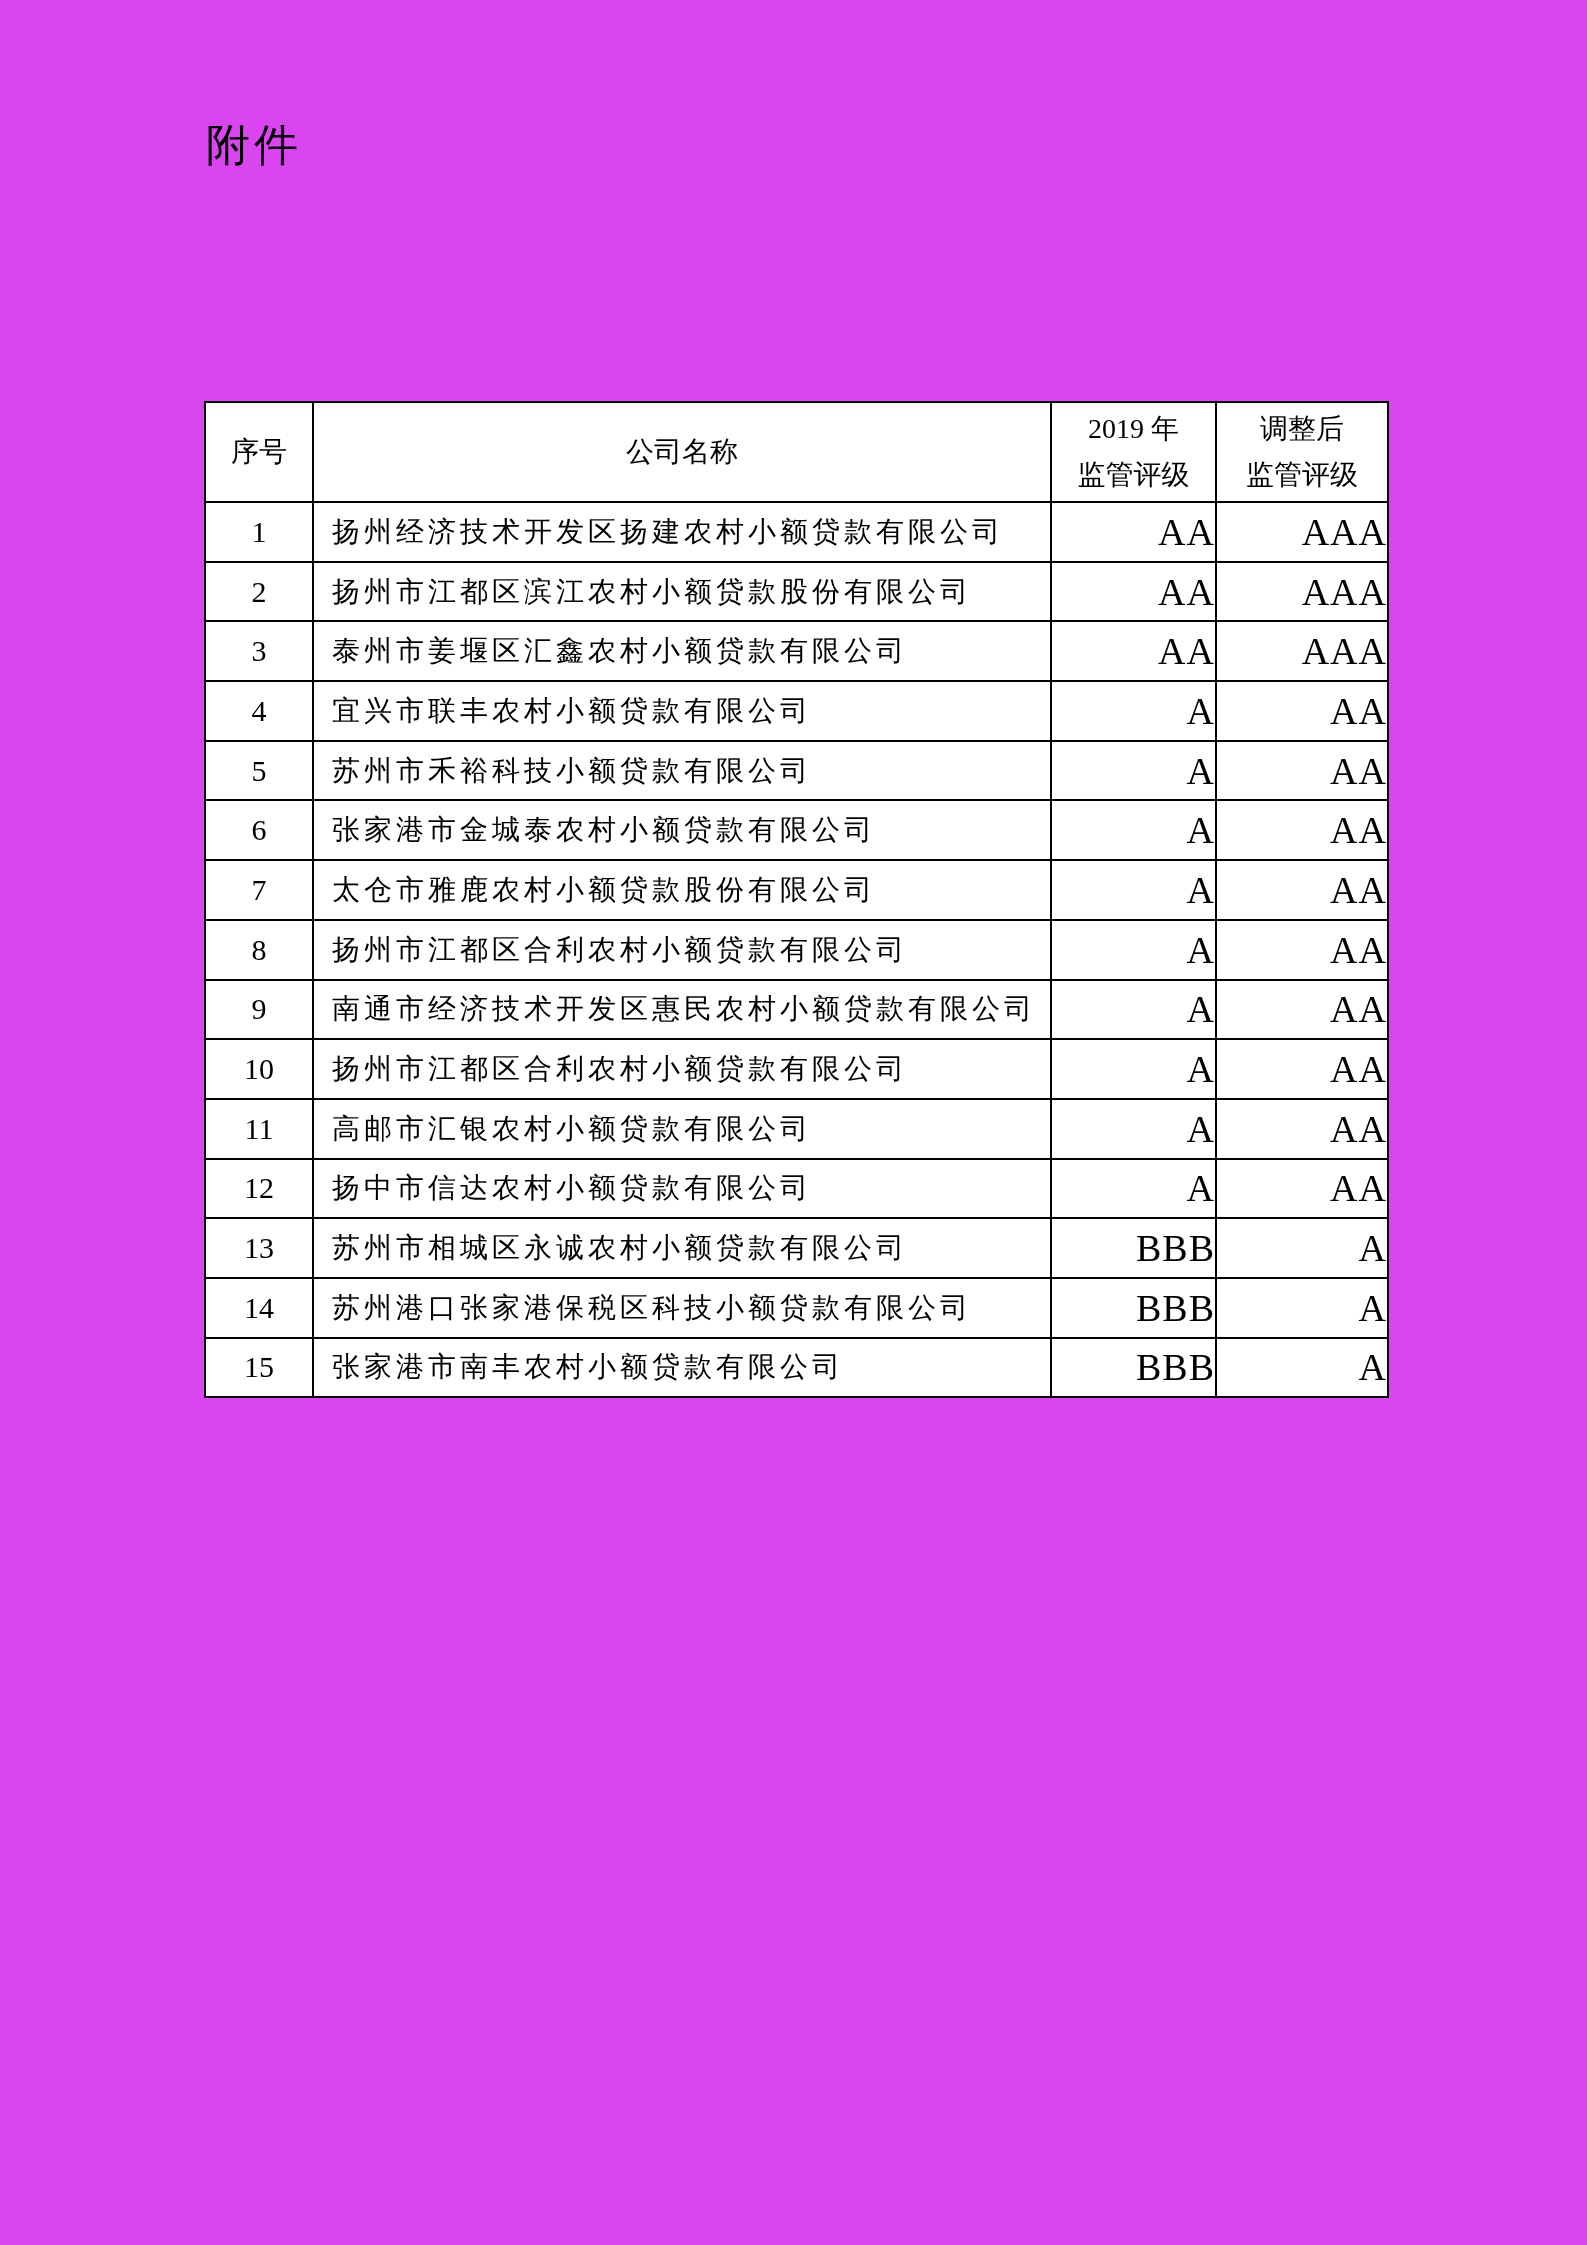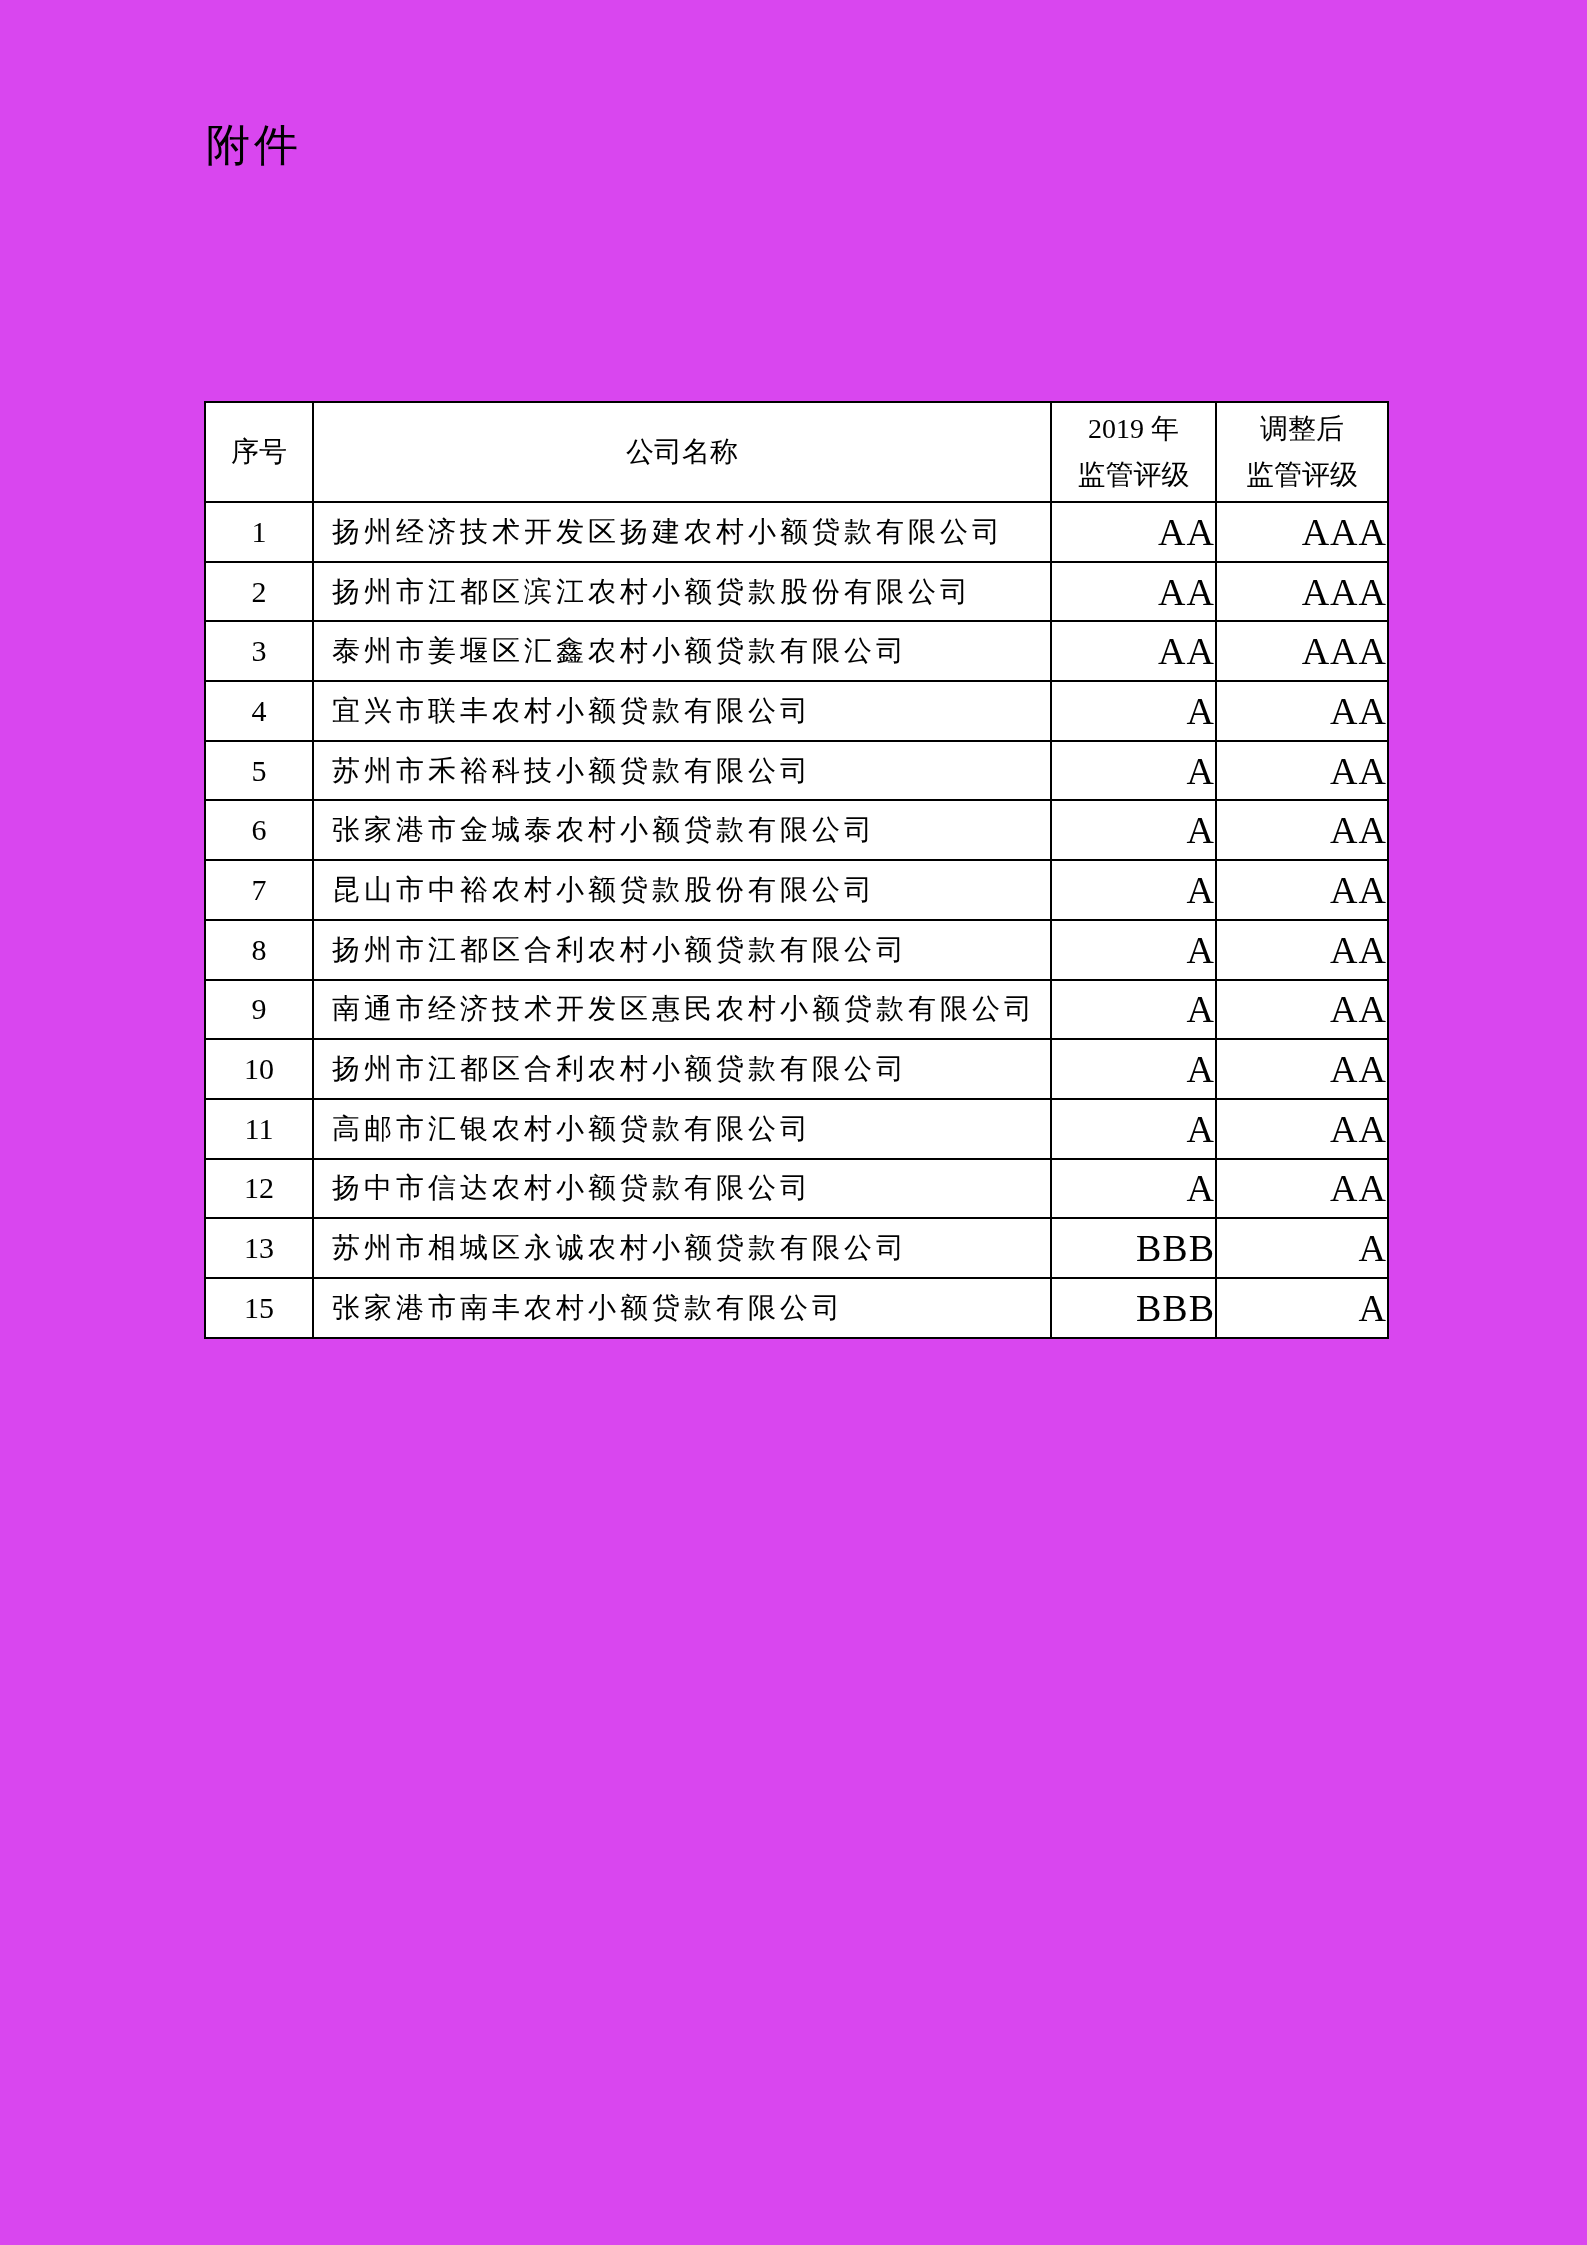--- a/index.html
+++ b/index.html
@@ -157,21 +157,21 @@
           <td class="col-rating">AA</td>
         </tr>
         <tr>
           <td class="col-index">6</td>
           <td class="col-company">张家港市金城泰农村小额贷款有限公司</td>
           <td class="col-rating">A</td>
           <td class="col-rating">AA</td>
         </tr>
         <tr>
           <td class="col-index">7</td>
-          <td class="col-company">昆山市中裕农村小额贷款股份有限公司</td>
+          <td class="col-company">太仓市雅鹿农村小额贷款股份有限公司</td>
           <td class="col-rating">A</td>
           <td class="col-rating">AA</td>
         </tr>
         <tr>
           <td class="col-index">8</td>
           <td class="col-company">扬州市江都区合利农村小额贷款有限公司</td>
           <td class="col-rating">A</td>
           <td class="col-rating">AA</td>
         </tr>
         <tr>
@@ -198,20 +198,26 @@
           <td class="col-rating">A</td>
           <td class="col-rating">AA</td>
         </tr>
         <tr>
           <td class="col-index">13</td>
           <td class="col-company">苏州市相城区永诚农村小额贷款有限公司</td>
           <td class="col-rating">BBB</td>
           <td class="col-rating">A</td>
         </tr>
         <tr>
+          <td class="col-index">14</td>
+          <td class="col-company">苏州港口张家港保税区科技小额贷款有限公司</td>
+          <td class="col-rating">BBB</td>
+          <td class="col-rating">A</td>
+        </tr>
+        <tr>
           <td class="col-index">15</td>
           <td class="col-company">张家港市南丰农村小额贷款有限公司</td>
           <td class="col-rating">BBB</td>
           <td class="col-rating">A</td>
         </tr>
       </tbody>
   </table>
 
 </div>
 

